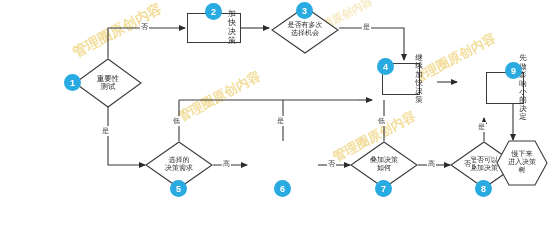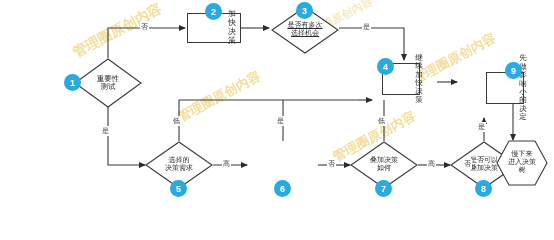--- a/index.html
+++ b/index.html
@@ -182,21 +182,21 @@
 
     <div class="node rect" style="left:187px; top:13px; width:54px; height:30px; font-size:8px;">
       <span class="node-text">加快决策</span>
     </div>
     <div class="badge" style="left:205px; top:3px;">2</div>
 
     <div class="diamond-wrap" style="left:271px; top:6px;">
       <svg width="68" height="48" viewBox="0 0 68 48">
         <polygon points="34,1 67,24 34,47 1,24" fill="#ffffff" stroke="#3a3a3a" stroke-width="1.1"></polygon>
       </svg>
-      <div class="diamond-label" style="font-size:7px;text-decoration:underline;">是否有多次
+      <div class="diamond-label" style="font-size:7px;">是否有多次
 选择机会</div>
     </div>
     <div class="badge" style="left:296px; top:2px;">3</div>
 
     <div class="node rect" style="left:382px; top:63px; width:34px; height:32px; font-size:7.5px;">
       <span class="node-text">继续
 加快决策</span>
     </div>
     <div class="badge" style="left:377px; top:58px;">4</div>
 

